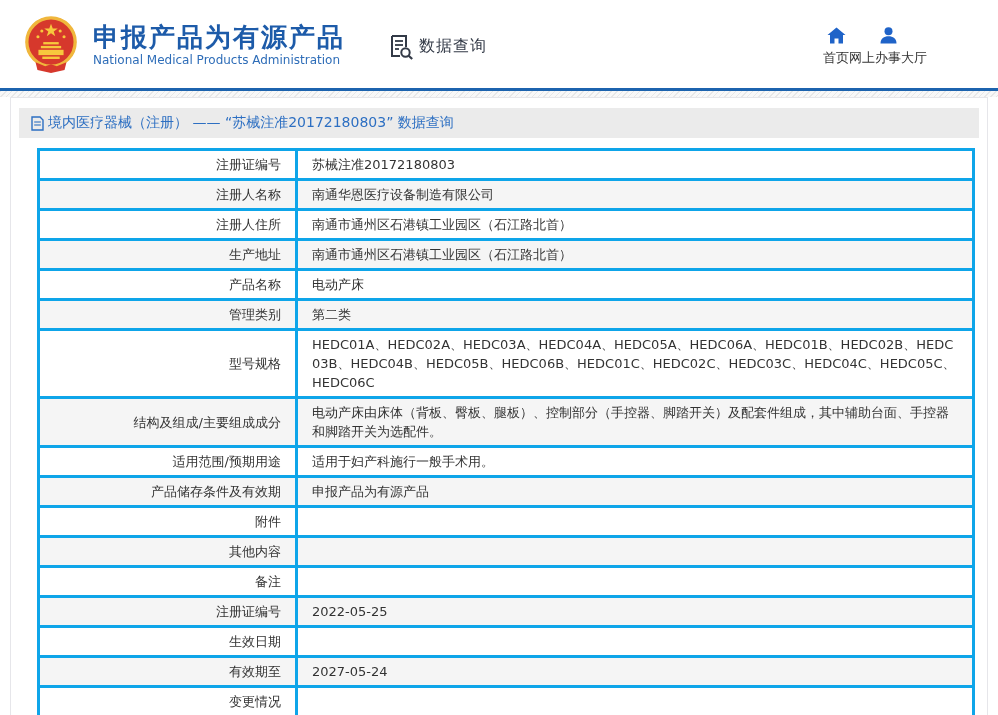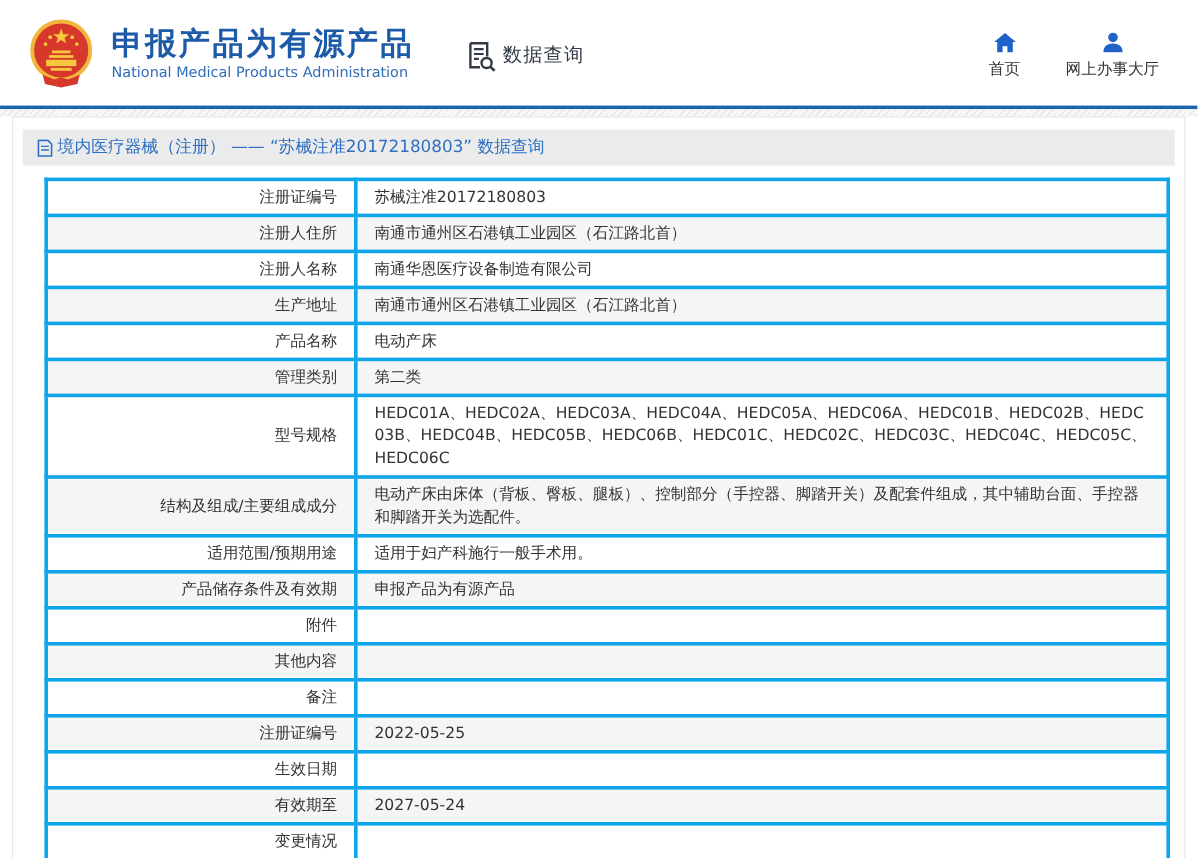--- a/index.html
+++ b/index.html
@@ -9,21 +9,21 @@
   
   .header { height: 88px; display: flex; align-items: center; background: #ffffff; }
   .logo { width: 58px; height: 60px; margin-left: 22px; flex: 0 0 auto; }
   .brand { margin-left: 13px; }
   .brand-cn { font-size: 26px; font-weight: bold; color: #1d5ba9; letter-spacing: 2px; line-height: 30px; }
   .brand-en { font-size: 12px; color: #2e6db8; margin-top: 1px; }
   .query { display: flex; align-items: center; margin-left: 42px; margin-top: 4px; }
   .query-icon { width: 27px; height: 27px; margin-right: 5px; }
   .query-label { font-size: 16px; color: #333a47; letter-spacing: 1px; }
   .spacer { flex: 1; }
-  .nav { display: flex; align-items: flex-start; gap: 38px; margin-right: 32px; margin-top: 6px; }
+  .nav { display: flex; align-items: flex-start; margin-right: 71px; margin-top: 6px; }
   .nav-item { display: flex; flex-direction: column; align-items: center; cursor: pointer; }
   .nav-item .nico { width: 19px; height: 17px; margin-bottom: 5px; }
   .nav-item .nlabel { font-size: 13px; color: #333333; white-space: nowrap; }
 
   
   .blue-line { height: 3px; background: #1c63ae; }
   .hatch { height: 6px; background: #f8f8f8;
     background-image: repeating-linear-gradient(135deg, #e7e7e7 0 1px, transparent 1px 4px); }
 
   
@@ -109,26 +109,26 @@
     <span class="title-text">境内医疗器械（注册） —— “苏械注准20172180803” 数据查询</span>
   </div>
 
   <table class="info-table">
     <tbody>
       <tr>
         <td class="lbl">注册证编号</td>
         <td class="val">苏械注准20172180803</td>
       </tr>
       <tr>
+        <td class="lbl">注册人名称</td>
+        <td class="val">南通华恩医疗设备制造有限公司</td>
+      </tr>
+      <tr>
         <td class="lbl">注册人住所</td>
         <td class="val">南通市通州区石港镇工业园区（石江路北首）</td>
-      </tr>
-      <tr>
-        <td class="lbl">注册人名称</td>
-        <td class="val">南通华恩医疗设备制造有限公司</td>
       </tr>
       <tr>
         <td class="lbl">生产地址</td>
         <td class="val">南通市通州区石港镇工业园区（石江路北首）</td>
       </tr>
       <tr>
         <td class="lbl">产品名称</td>
         <td class="val">电动产床</td>
       </tr>
       <tr>

